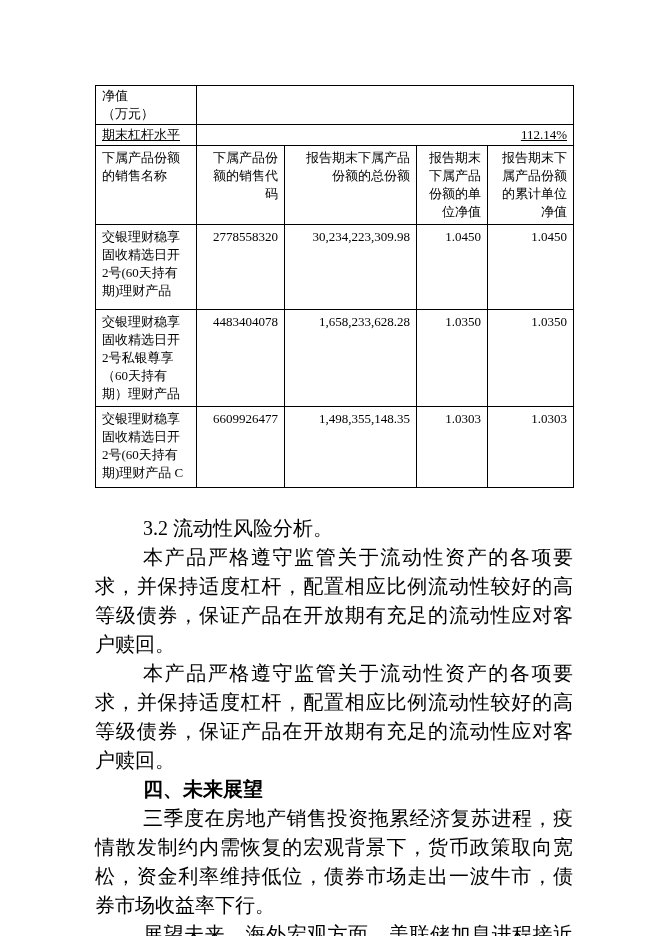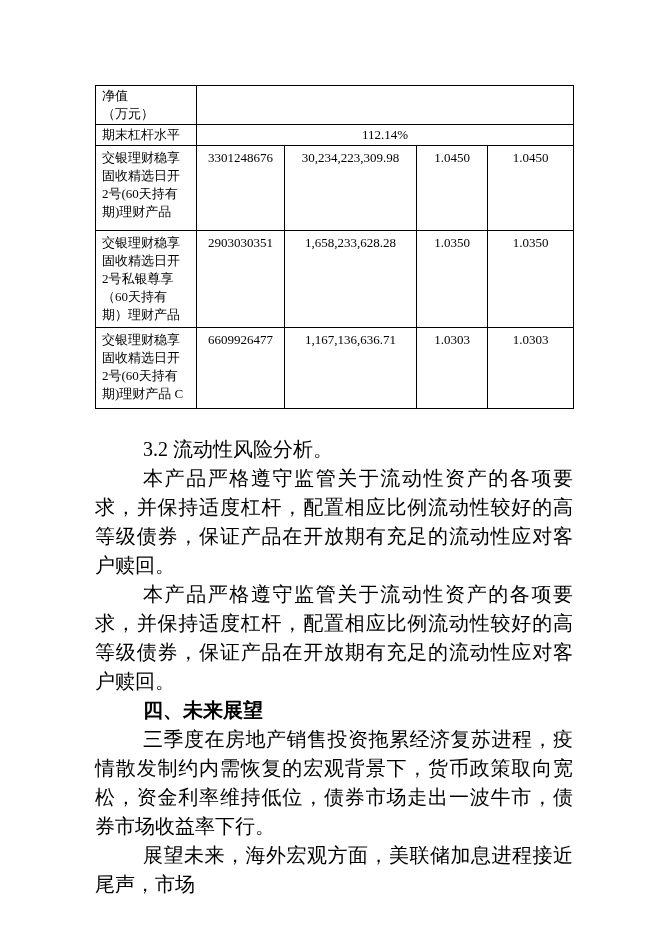--- a/index.html
+++ b/index.html
@@ -31,30 +31,30 @@
     vertical-align: top;
     overflow: hidden;
   }
   .col1 { width: 101px; }
   .col2 { width: 88px; }
   .col3 { width: 132px; }
   .col4 { width: 71px; }
   .col5 { width: 86px; }
 
   tr.row-netvalue  { height: 37px; }
-  tr.row-leverage  { height: 20px; }
+  tr.row-leverage  { height: 20px; text-decoration: underline; }
   tr.row-headers   { height: 78px; }
   tr.row-data-1    { height: 85px; }
   tr.row-data-2    { height: 97px; }
   tr.row-data-3    { height: 81px; }
 
   tr.row-netvalue td, tr.row-leverage td { padding: 1px 6px; }
 
   td.preline { white-space: pre-line; }
-  td.center  { text-align: center; }
+  td.center  { text-align: right; }
   td.left    { text-align: left; }
   td.vmid    { vertical-align: middle; }
 
   
   .body-text {
     margin-top: 26px;
     width: 478px;
     font-size: 20px;
     line-height: 29px;
     text-align: justify;
@@ -82,51 +82,68 @@
         <tr class="row-netvalue">
           <td class="preline left">净值
 （万元）</td>
           <td colspan="4"></td>
         </tr>
         <tr class="row-leverage">
           <td class="left vmid">期末杠杆水平</td>
           <td colspan="4" class="center vmid">112.14%</td>
         </tr>
 
+        <tr class="row-headers">
+          <td class="preline left">下属产品份额
+的销售名称</td>
+          <td class="preline center">下属产品份
+额的销售代
+码</td>
+          <td class="preline center">报告期末下属产品
+份额的总份额</td>
+          <td class="preline center">报告期末
+下属产品
+份额的单
+位净值</td>
+          <td class="preline center">报告期末下
+属产品份额
+的累计单位
+净值</td>
+        </tr>
 
         <tr class="row-data-1">
           <td class="preline left">交银理财稳享
 固收精选日开
 2号(60天持有
 期)理财产品</td>
-          <td class="center">3301248676</td>
+          <td class="center">2778558320</td>
           <td class="center">30,234,223,309.98</td>
           <td class="center">1.0450</td>
           <td class="center">1.0450</td>
         </tr>
 
         <tr class="row-data-2">
           <td class="preline left">交银理财稳享
 固收精选日开
 2号私银尊享
 （60天持有
 期）理财产品</td>
-          <td class="center">2903030351</td>
+          <td class="center">4483404078</td>
           <td class="center">1,658,233,628.28</td>
           <td class="center">1.0350</td>
           <td class="center">1.0350</td>
         </tr>
 
         <tr class="row-data-3">
           <td class="preline left">交银理财稳享
 固收精选日开
 2号(60天持有
 期)理财产品 C</td>
           <td class="center">6609926477</td>
-          <td class="center">1,167,136,636.71</td>
+          <td class="center">1,498,355,148.35</td>
           <td class="center">1.0303</td>
           <td class="center">1.0303</td>
         </tr>
       </tbody>
     </table>
 
     <div class="body-text">
       <p>3.2 流动性风险分析。</p>
       <p>本产品严格遵守监管关于流动性资产的各项要求，并保持适度杠杆，配置相应比例流动性较好的高等级债券，保证产品在开放期有充足的流动性应对客户赎回。</p>
       <p>本产品严格遵守监管关于流动性资产的各项要求，并保持适度杠杆，配置相应比例流动性较好的高等级债券，保证产品在开放期有充足的流动性应对客户赎回。</p>

